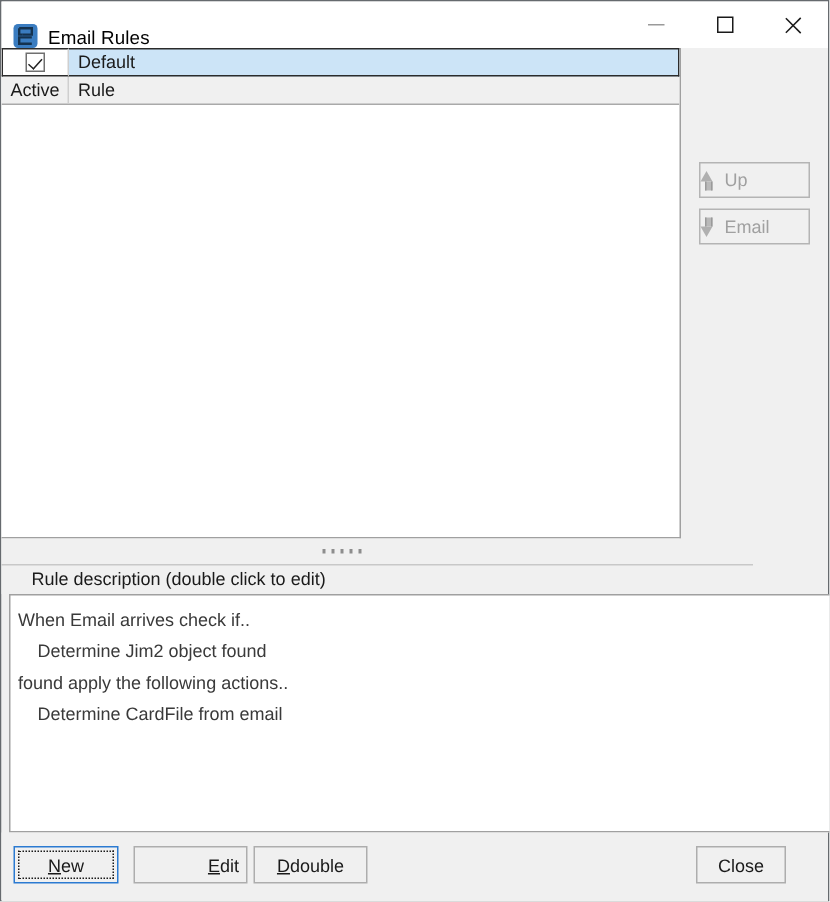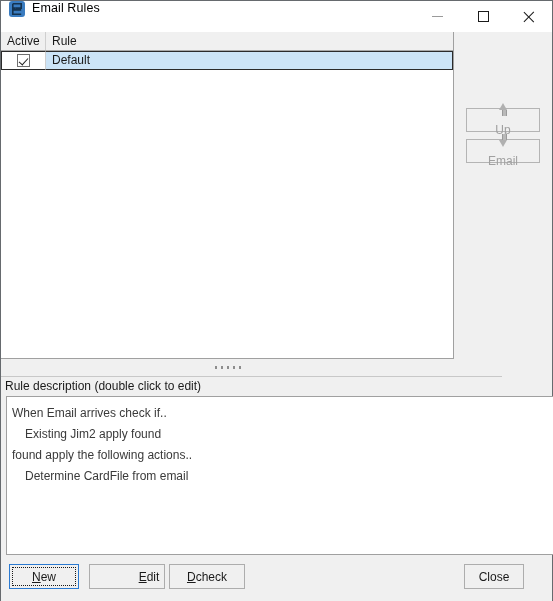--- a/index.html
+++ b/index.html
@@ -29,21 +29,21 @@
     display: flex;
     flex-direction: column;
   }
 
   
   #titlebar {
     height: 20px;
     min-height: 31px;
     background: #ffffff;
     display: flex;
-    align-items: flex-start;
+    align-items: flex-end;
     position: relative;
   }
   #app-icon {
     width: 16px; height: 16px;
     margin-left: 8px;
     margin-right: 7px;
     position: relative;
     flex: 0 0 auto;
   }
   #app-icon .icon-bg {
@@ -238,25 +238,23 @@
     left: 12px;
     width: 74px;
     height: 24px;
     box-sizing: border-box;
     background: #f0f0f0;
     border: 1px solid #b4b4b4;
     color: #a0a0a0;
     font-size: 12px;
     display: flex;
     align-items: center;
-    justify-content: center;
     gap: 7px;
     padding: 0;
     font-family: inherit;
-    flex-direction: column;
   }
   #btn-up   { top: 76px; }
   #btn-down { top: 107px; }
   .arrow {
     width: 9px; height: 13px;
     position: relative;
     flex: 0 0 auto;
   }
   .arrow .stem {
     position: absolute;
@@ -283,21 +281,21 @@
     position: absolute;
     left: 0; top: 344px;
     width: 501px;
     height: 20px;
     box-sizing: border-box;
     background: #f0f0f0;
     border-top: 1px solid #c8c8c8;
     font-size: 12px;
     color: #1a1a1a;
     line-height: 19px;
-    padding-left: 4px;
+    padding-left: 20px;
     white-space: nowrap;
   }
   #desc-body {
     position: absolute;
     left: 5px; top: 364px;
     width: 549px;
     height: 159px;
     box-sizing: border-box;
     border: 1px solid #a0a0a0;
     background: #ffffff;
@@ -376,32 +374,32 @@
       </button>
       <button class="winbtn">
         <span class="g gl-close"></span>
       </button>
     </div>
   </div>
 
   <div id="client">
 
     <div id="rules-list">
-      <div id="list-header">
-        <div class="hcell active-col">Active</div>
-        <div class="hcell rule-col">Rule</div>
-      </div>
       <div id="list-body">
         <div class="list-row selected">
           <div class="cell-active">
             <span class="checkbox checked"></span>
           </div>
           <div class="cell-rule">Default</div>
         </div>
       </div>
+      <div id="list-header">
+        <div class="hcell active-col">Active</div>
+        <div class="hcell rule-col">Rule</div>
+      </div>
     </div>
 
     <div id="splitter">
       <span class="dots">
         <i></i>
           <i></i>
           <i></i>
           <i></i>
           <i></i>
       </span>
@@ -421,35 +419,35 @@
             <span class="stem"></span>
         </span>
         <span>Email</span>
       </button>
     </div>
 
     <div id="desc-header">Rule description (double click to edit)</div>
 
     <div id="desc-body">
       <div class="desc-line">When Email arrives check if..</div>
-      <div class="desc-line indent">Existing Jim2 apply found</div>
+      <div class="desc-line indent">Determine Jim2 object found</div>
       <div class="desc-line">found apply the following actions..</div>
       <div class="desc-line indent">Determine CardFile from email</div>
     </div>
 
     <div id="buttonbar">
       <button class="dlgbtn" id="btn-new">
         <span class="focusring"></span>
         <span><u>N</u><span>ew</span></span>
       </button>
       <button class="dlgbtn" id="btn-edit">
         <span><u>E</u><span>dit</span></span>
       </button>
       <button class="dlgbtn" id="btn-delete">
-        <span><u>D</u><span>check</span></span>
+        <span><u>D</u><span>double</span></span>
       </button>
       <button class="dlgbtn" id="btn-close">
         <span>Close</span>
       </button>
     </div>
 
   </div>
 </div>
 
 </body></html>

